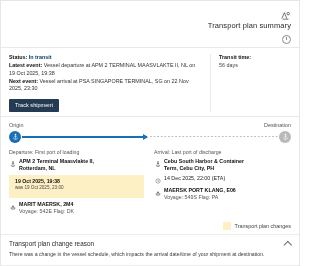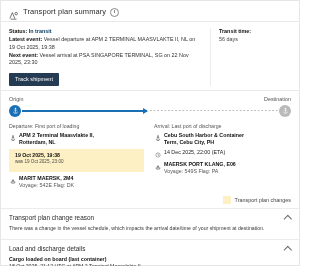--- a/index.html
+++ b/index.html
@@ -20,23 +20,24 @@
     height: 266px;
     box-sizing: border-box;
     background: #fff;
     border: 1px solid #e6e6e6;
     position: relative;
   }
 
   
   .hdr {
     display: flex;
-    align-items: flex-start;
+    align-items: flex-end;
     gap: 4px;
     padding: 6px 8px 4px 8px;
+    flex-direction: column;
   }
   .hdr-icon {
     width: 10px; height: 10px;
     display: inline-block;
     position: relative;
     flex: none;
   }
   .hdr-title {
     font-size: 7.5px;
     color: #2b2b2b;

